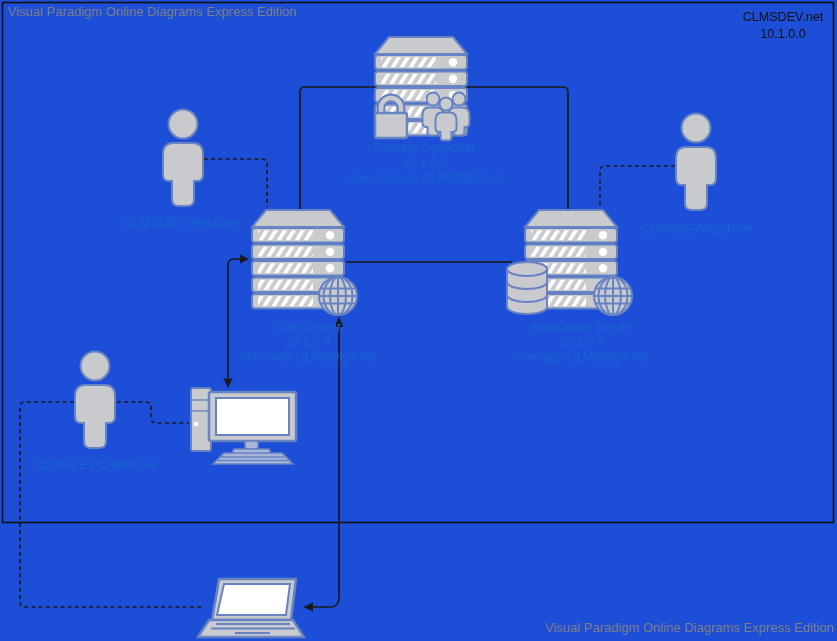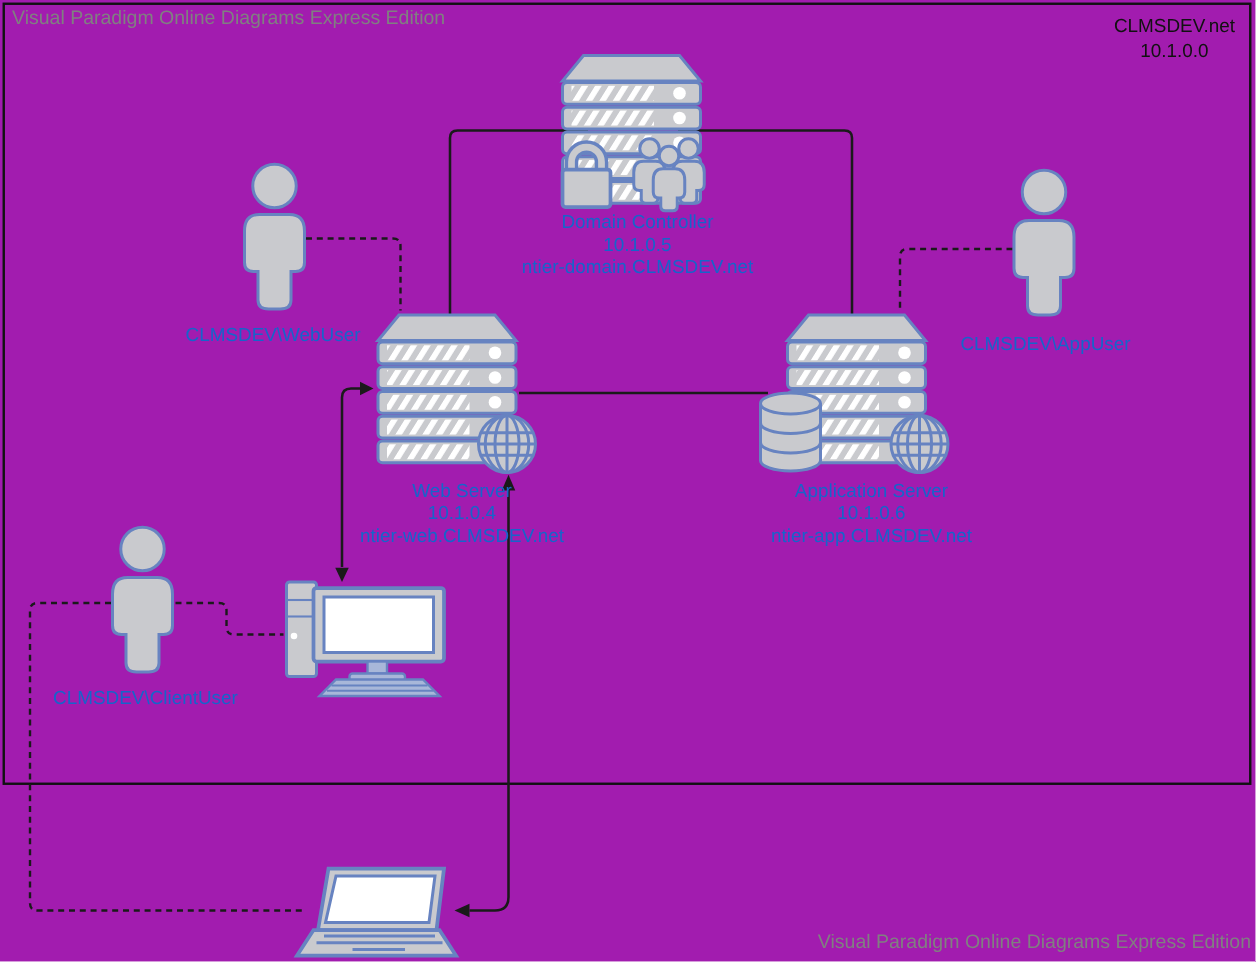--- a/index.html
+++ b/index.html
@@ -1,16 +1,16 @@
 <!DOCTYPE html>
 <html style="--shape-outline: #6783C1; --shape-fill: #C9CACE; --device-accent-fill: #A8B7D9; --label-blue: #1565CB; --watermark-gray: #808080; --connector-black: #1a1a1a;"><head>
 <meta charset="utf-8">
 <style>
   html,body { margin:0; padding:0; background:#ffffff; }
-  .stage { position:relative; width:837px; height:641px; background:#a21caf;
+  .stage { position:relative; width:837px; height:641px; background:#1d4ed8;
            font-family:"Liberation Sans", sans-serif; overflow:hidden; }
   svg { display:block; }
   svg text { font-family:"Liberation Sans", sans-serif; }
 
   .srv  { fill:var(--shape-fill,#C9CACE); stroke:var(--shape-outline,#6783C1); stroke-width:2; }
   .srv3 { fill:var(--shape-fill,#C9CACE); stroke:var(--shape-outline,#6783C1); stroke-width:2.5; }
   .ol   { fill:none; stroke:var(--shape-outline,#6783C1); stroke-width:2; }
   .ol1  { fill:none; stroke:var(--shape-outline,#6783C1); stroke-width:1.4; }
   .acc  { fill:var(--device-accent-fill,#A8B7D9); stroke:var(--shape-outline,#6783C1); stroke-width:1.6; }
   .scr  { fill:#ffffff; stroke:var(--shape-outline,#6783C1); stroke-width:2; }

